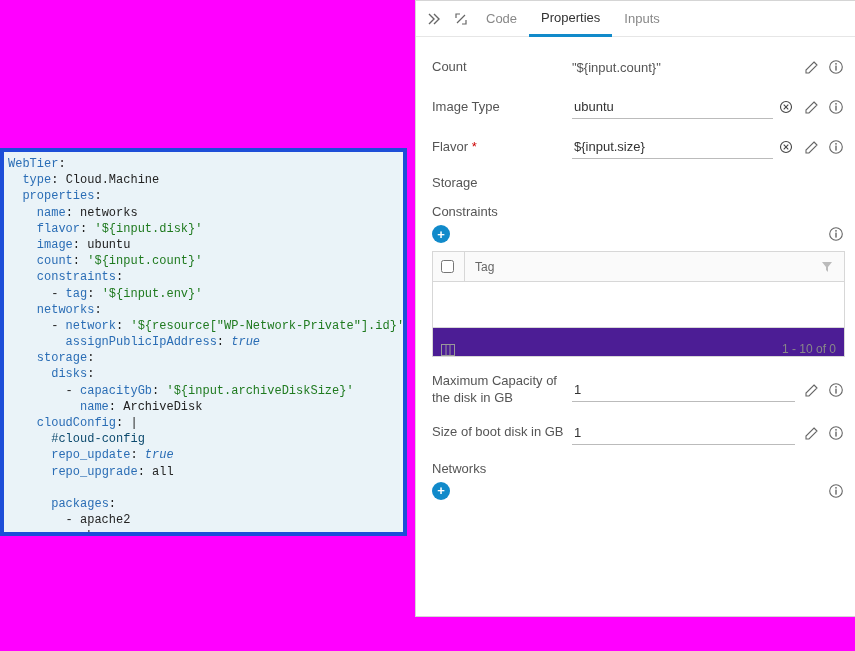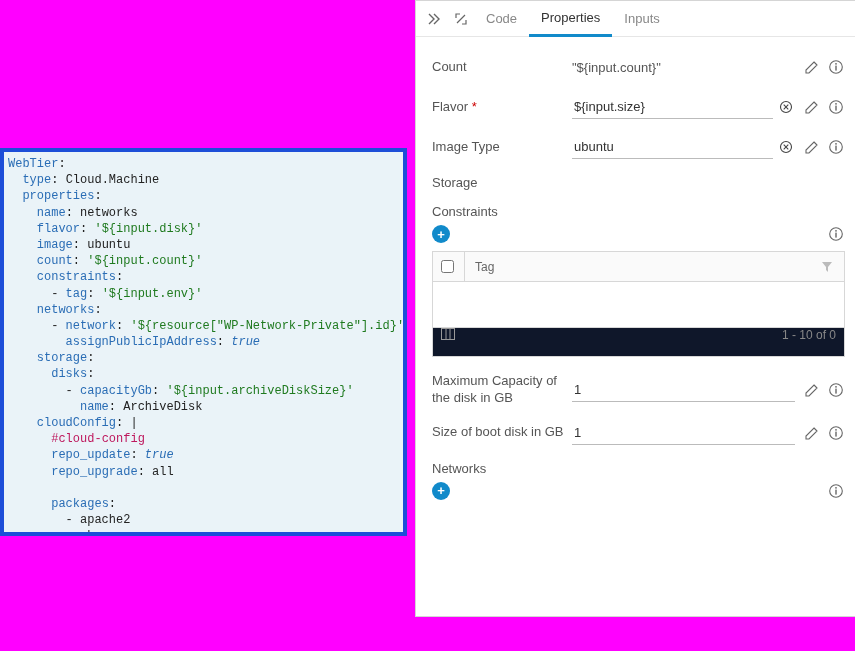--- a/index.html
+++ b/index.html
@@ -26,21 +26,21 @@
     line-height: 1.35;
     padding: 4px 4px;
     overflow: hidden;
     white-space: pre;
     color: #222;
   }
   .tok-name { color: #2a6db5; }
   .tok-key  { color: #2a6db5; margin-top: 37px; }
   .tok-str  { color: #1f7a1f; }
   .tok-obj  { color: #2a6db5; font-style: italic; }
-  .tok-comment { color: #be185d; }
+  .tok-comment { color: #0c4a6e; }
 
   .right-panel {
     position: absolute;
     left: 415px;
     top: 0;
     width: 447px;
     height: 617px;
     background: #ffffff;
     border: 1px solid #d5d5d5;
   }
@@ -178,25 +178,25 @@
     cursor: pointer;
     width: 18px; display:flex; justify-content:center;
   }
   .grid-body {
     height: 46px;
     border-bottom: 1px solid #d7d7d7;
   }
   .grid-footer {
     height: 28px;
     display: flex;
-    align-items: flex-start;
+    align-items: flex-end;
     padding: 0 8px;
     font-size: 12px;
     color: #888;
-    background: #0f172a;
+    background: #4c1d95;
   }
   .grid-footer .cols-icon { color: #999; cursor:pointer; }
   .grid-footer .range { margin-left: auto; }
   svg { display: block; }
 </style>
 </head>
 <body>
 
 <div class="code-panel"><span class="tok-name">WebTier</span>:
   <span class="tok-key">type</span>: <span>Cloud.Machine</span>
@@ -259,23 +259,23 @@
             <svg width="16" height="16" viewBox="0 0 16 16">
               <circle cx="8" cy="8" r="6.3" stroke="#666" stroke-width="1.1" fill="none"></circle>
               <circle cx="8" cy="4.8" r="0.9" fill="#666"></circle>
               <rect x="7.3" y="6.6" width="1.4" height="5" fill="#666"></rect>
             </svg>
           </div>
       </div>
     </div>
 
     <div class="prop-row">
-      <div class="prop-label"><span>Flavor</span> <span class="req">*</span></div>
+      <div class="prop-label">Image Type</div>
       <div class="prop-value">
-        <input class="value-input" value="${input.size}" style="">
+        <input class="value-input" value="ubuntu" style="">
         <div class="clear-btn">
             <svg width="14" height="14" viewBox="0 0 14 14">
               <circle cx="7" cy="7" r="5.5" stroke="#444" stroke-width="1.1" fill="none"></circle>
               <path d="M4.7 4.7 L9.3 9.3 M9.3 4.7 L4.7 9.3" stroke="#444" stroke-width="1.1"></path>
             </svg>
           </div>
       </div>
       <div class="row-icons">
         <div class="icon-btn">
             <svg width="16" height="16" viewBox="0 0 16 16">
@@ -286,23 +286,23 @@
             <svg width="16" height="16" viewBox="0 0 16 16">
               <circle cx="8" cy="8" r="6.3" stroke="#666" stroke-width="1.1" fill="none"></circle>
               <circle cx="8" cy="4.8" r="0.9" fill="#666"></circle>
               <rect x="7.3" y="6.6" width="1.4" height="5" fill="#666"></rect>
             </svg>
           </div>
       </div>
     </div>
 
     <div class="prop-row">
-      <div class="prop-label">Image Type</div>
+      <div class="prop-label"><span>Flavor</span> <span class="req">*</span></div>
       <div class="prop-value">
-        <input class="value-input" value="ubuntu" style="">
+        <input class="value-input" value="${input.size}" style="">
         <div class="clear-btn">
             <svg width="14" height="14" viewBox="0 0 14 14">
               <circle cx="7" cy="7" r="5.5" stroke="#444" stroke-width="1.1" fill="none"></circle>
               <path d="M4.7 4.7 L9.3 9.3 M9.3 4.7 L4.7 9.3" stroke="#444" stroke-width="1.1"></path>
             </svg>
           </div>
       </div>
       <div class="row-icons">
         <div class="icon-btn">
             <svg width="16" height="16" viewBox="0 0 16 16">

